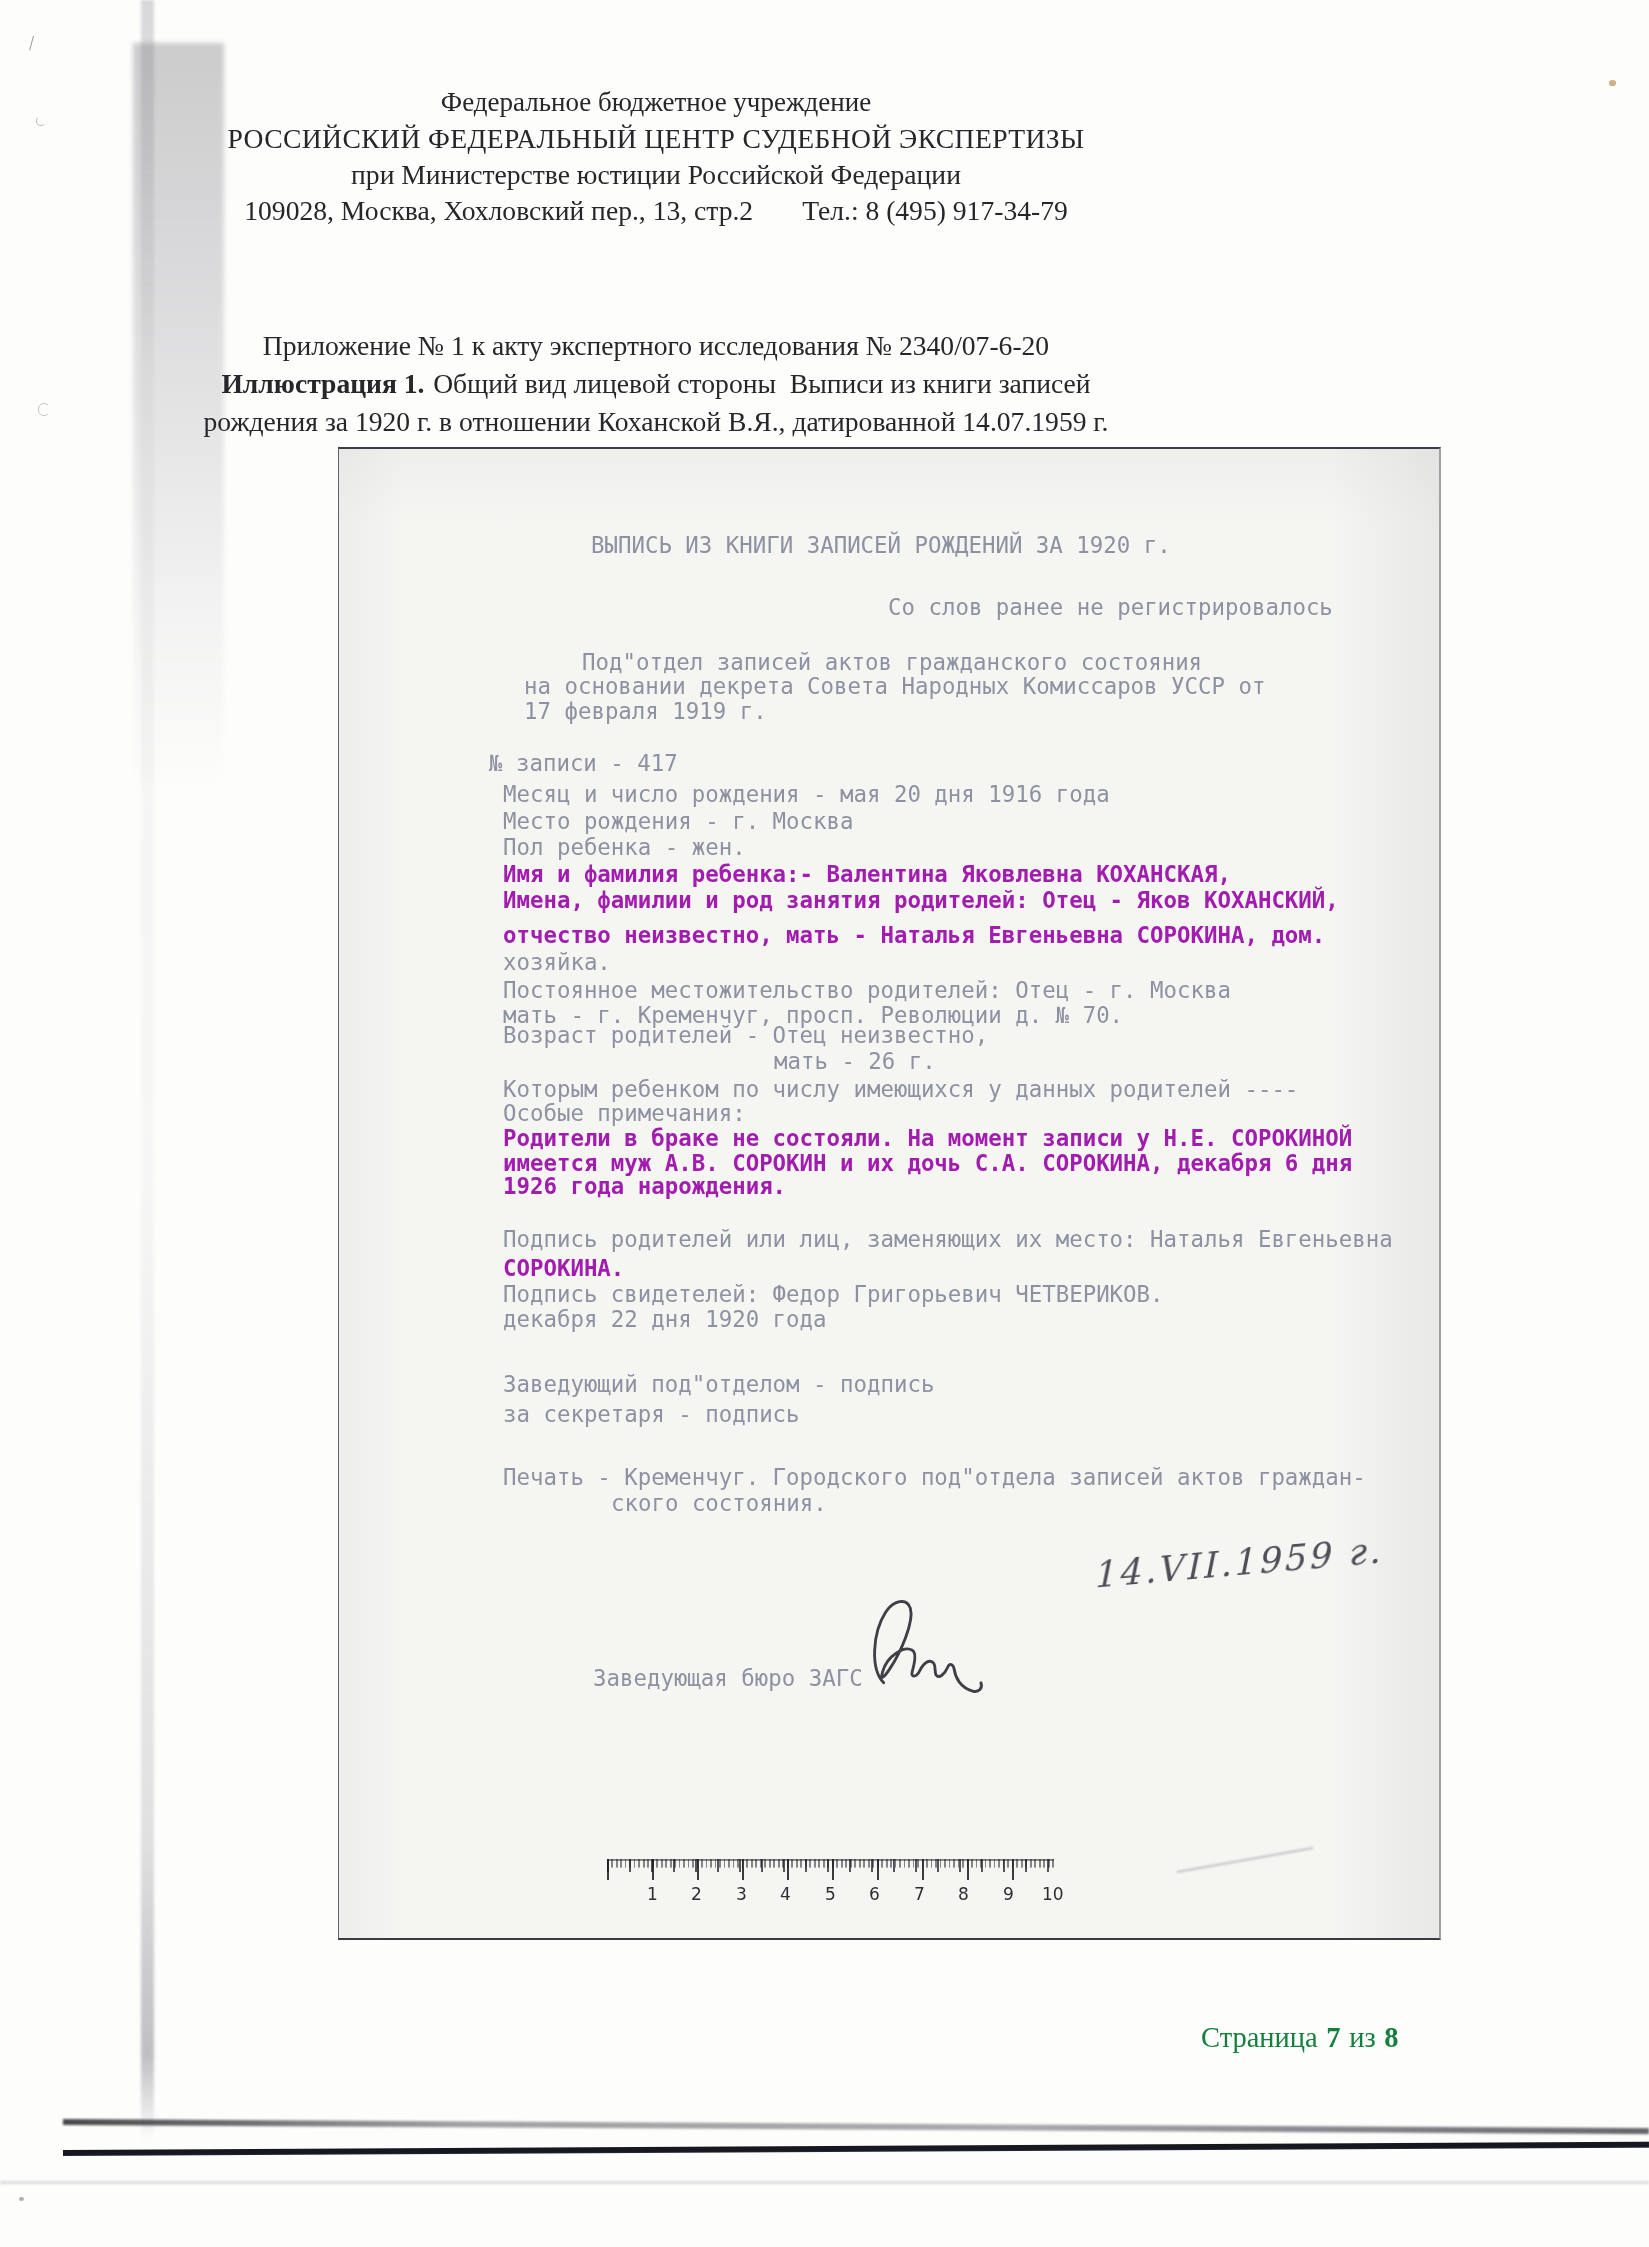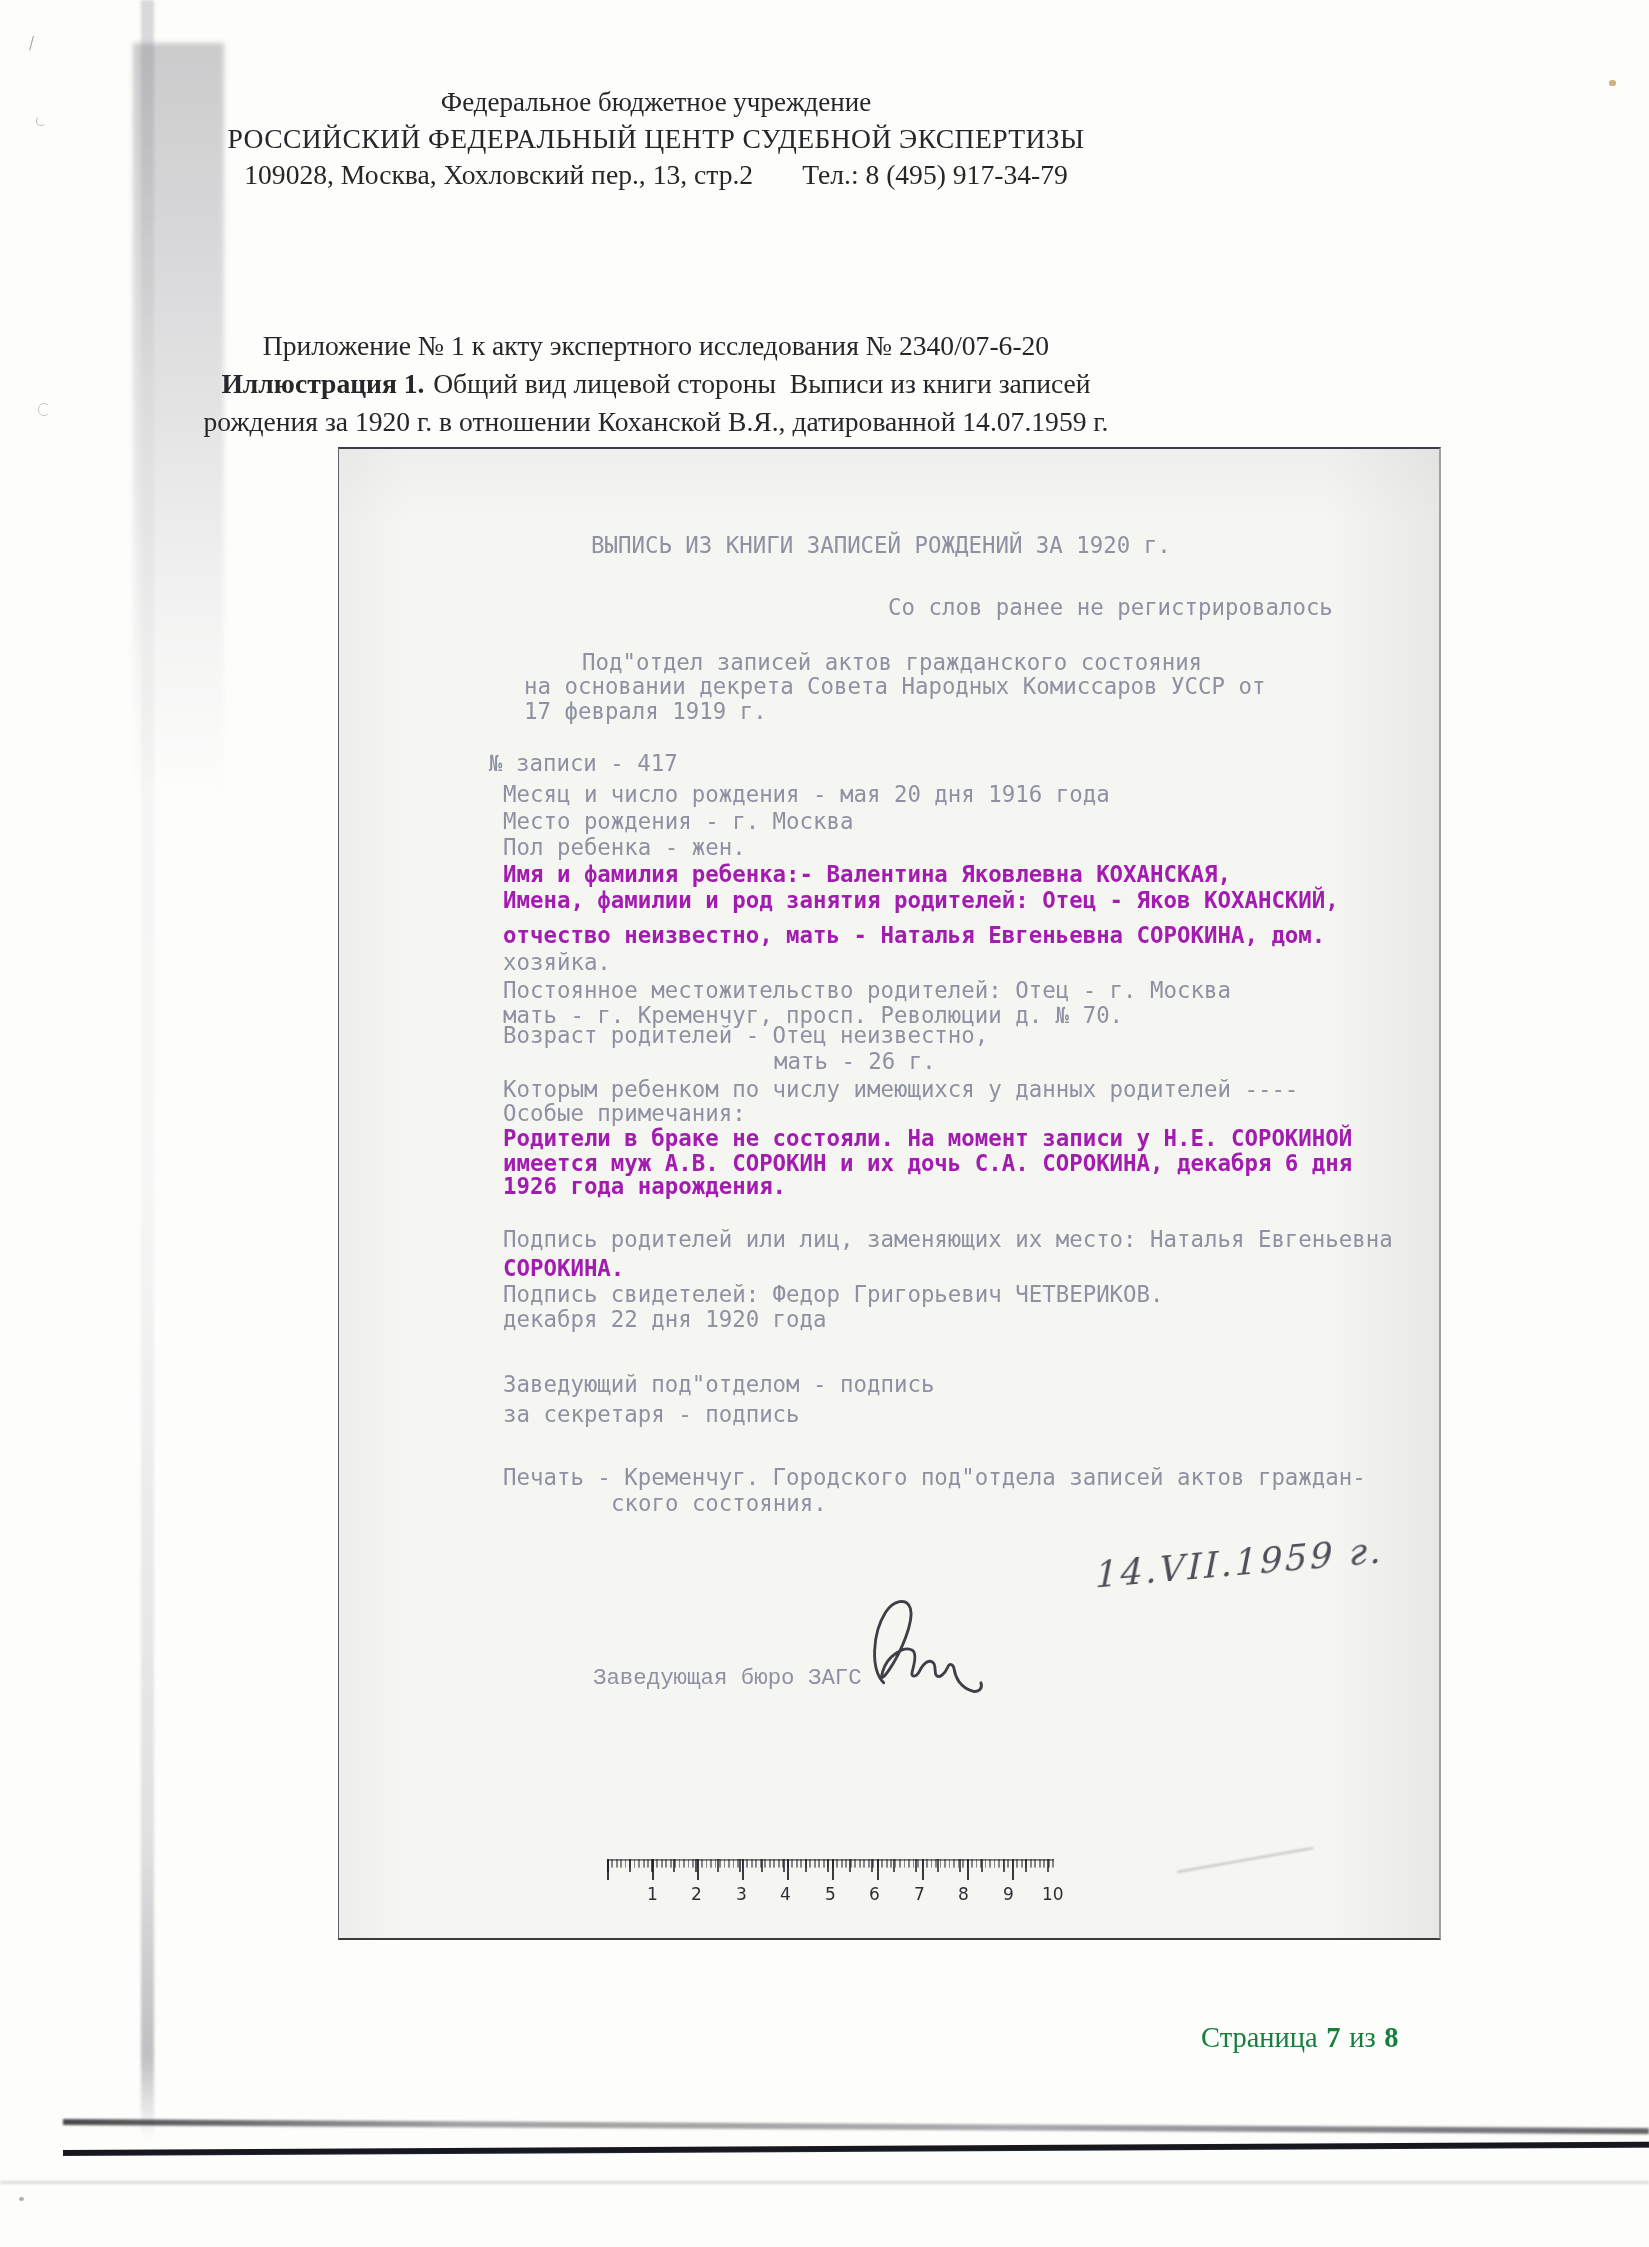--- a/index.html
+++ b/index.html
@@ -86,20 +86,21 @@
   <div class="band-topleft"></div>
   <div class="speck-1"></div>
   <div class="speck-2"></div>
   <div class="speck-3"></div>
   <div class="speck-4"></div>
   <div class="speck-orange"></div>
 
   <div class="header">
     <div class="h1">Федеральное бюджетное учреждение</div>
     <div class="h2">РОССИЙСКИЙ ФЕДЕРАЛЬНЫЙ ЦЕНТР СУДЕБНОЙ ЭКСПЕРТИЗЫ</div>
+    <div class="h3">при Министерстве юстиции Российской Федерации</div>
     <div class="h4">
       <span class="addr">109028, Москва, Хохловский пер., 13, стр.2</span><span>Тел.: 8 (495) 917-34-79</span>
     </div>
   </div>
 
   <div class="caption">
     <div>Приложение № 1 к акту экспертного исследования № 2340/07-6-20</div>
     <div>
       <b>Иллюстрация 1.</b><span>Общий вид лицевой стороны &nbsp;Выписи из книги записей</span>
     </div>
@@ -131,21 +132,21 @@
         <div class="tline em" style="left: 164px; top: 702px;">имеется муж А.В. СОРОКИН и их дочь С.А. СОРОКИНА, декабря 6 дня</div>
         <div class="tline em" style="left: 164px; top: 725px;">1926 года нарождения.</div>
         <div class="tline" style="left: 164px; top: 778px;">Подпись родителей или лиц, заменяющих их место: Наталья Евгеньевна</div>
         <div class="tline em" style="left: 164px; top: 807px;">СОРОКИНА.</div>
         <div class="tline" style="left: 164px; top: 833px;">Подпись свидетелей: Федор Григорьевич ЧЕТВЕРИКОВ.</div>
         <div class="tline" style="left: 164px; top: 858px;">декабря 22 дня 1920 года</div>
         <div class="tline" style="left: 164px; top: 923px;">Заведующий под"отделом - подпись</div>
         <div class="tline" style="left: 164px; top: 953px;">за секретаря - подпись</div>
         <div class="tline" style="left: 164px; top: 1016px; text-align: center;">Печать - Кременчуг. Городского под"отдела записей актов граждан-</div>
         <div class="tline" style="left: 272px; top: 1042px;">ского состояния.</div>
-        <div class="tline" style="left: 254px; top: 1217px; font-family: Liberation Mono, monospace;">Заведующая бюро ЗАГС</div>
+        <div class="tline" style="left: 254px; top: 1217px;">Заведующая бюро ЗАГС</div>
       </div>
 
     <div class="hw-date">14.VII.1959 г.</div>
 
     <svg class="signature" width="143" height="124" viewBox="0 0 150 130">
       <path d="M28 92 C14 78 16 40 30 18 C38 6 52 2 56 14 C60 28 46 60 34 78
                C28 87 24 90 27 80 C32 63 50 53 58 58 C63 61 60 73 58 80
                C56 87 62 87 66 79 C70 71 76 67 80 71 C83 74 81 81 83 84
                C86 88 92 83 95 76 C97 71 101 72 102 78 C103 86 108 97 122 101
                C128 102 132 98 130 92" stroke="#3f3f48" stroke-width="3" fill="none" stroke-linecap="round"></path>

